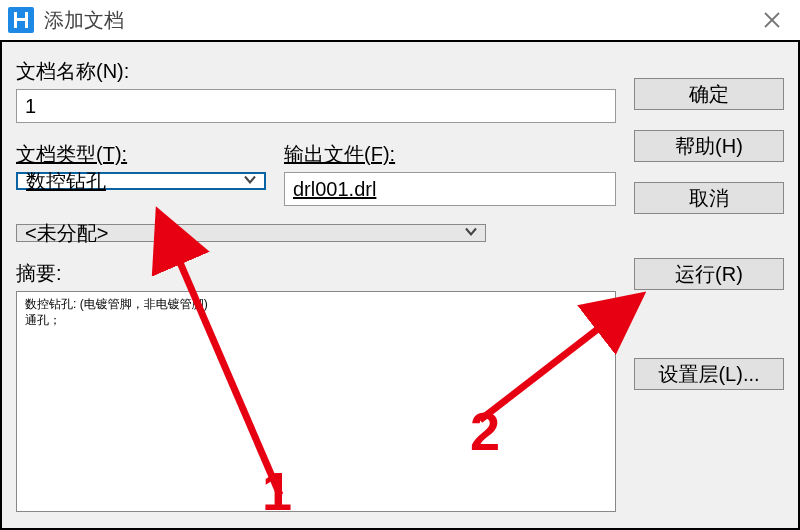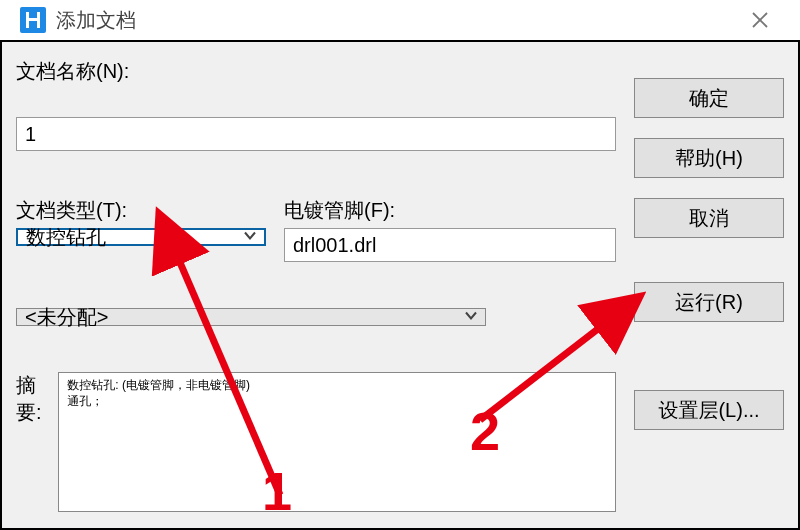--- a/index.html
+++ b/index.html
@@ -16,21 +16,21 @@
   .window {
     width: 800px;
     height: 530px;
     position: relative;
     background: #fff;
   }
   .titlebar {
     height: 40px;
     display: flex;
     align-items: center;
-    padding: 0 20px;
+    padding: 0 8px;
     background: #fff;
   }
   .title-icon {
     width: 26px;
     height: 26px;
     background: #1e88e5;
     border-radius: 2px;
     position: relative;
     margin-right: 10px;
     flex: 0 0 auto;
@@ -58,38 +58,38 @@
     left: 0; right: 0; top: 40px; bottom: 0;
     border: 2px solid #000;
     background: #f0f0f0;
     padding: 16px 14px;
   }
   .cols {
     display: flex;
     gap: 18px;
     height: 100%;
   }
-  .left { flex: 1 1 auto; display:flex; flex-direction:column;gap:28px; }
+  .left { flex: 1 1 auto; display:flex; flex-direction:column; }
   .right { flex: 0 0 150px; display:flex; flex-direction:column; gap: 20px; padding-top: 20px; }
 
   .label { color:#000; margin-bottom: 4px; display:block; font-size: 20px; }
   .row-gap { margin-top: 18px; }
 
   .txt-input {
     width: 100%;
     height: 34px;
     border: 1.5px solid #999;
     background: #fff;
     padding: 2px 8px;
     font-size: 20px;
     outline: none;
   }
 
   .two-col { display:flex; gap: 18px; }
-  .two-col > div { display:flex; flex-direction:column; }
+  .two-col > div { display:flex; flex-direction:column;text-decoration:underline; }
   .col-type { flex: 0 0 250px; }
   .col-out  { flex: 1 1 auto; }
 
   .combo {
     position: relative;
     height: 18px;
     border: 2px solid #0a64a4;
     background: #fff;
     display:flex; align-items:center;
     padding-left: 8px;
@@ -113,21 +113,21 @@
     flex: 1 1 auto;
     min-height: 140px;
     padding: 4px 8px;
     font-size: 12px;
     line-height: 1.35;
     white-space: pre-line;
     overflow: hidden;
   }
 
   .btn {
-    height: 40px;
+    height: 32px;
     border: 1.5px solid #888;
     background: #e1e1e1;
     display:flex; align-items:center; justify-content:center;
     font-size: 20px;
     cursor: pointer;
     user-select: none;
   }
 
   .right .spacer-sm { height: 4px; }
   .right .spacer-lg { height: 28px; }
@@ -167,37 +167,37 @@
             <div class="combo">
               <span>数控钻孔</span>
               <span class="arrow">
                 <svg viewBox="0 0 16 16">
                     <polyline points="3,5 8,11 13,5"></polyline>
                   </svg>
               </span>
             </div>
           </div>
           <div class="col-out">
-            <span class="label">电镀管脚(F):</span>
+            <span class="label">输出文件(F):</span>
             <input class="txt-input" value="drl001.drl" style="">
           </div>
         </div>
 
         <div class="row-gap">
           <div class="combo gray sel-wide">
             <span>&lt;未分配&gt;</span>
             <span class="arrow">
               <svg viewBox="0 0 16 16">
                   <polyline points="3,5 8,11 13,5"></polyline>
                 </svg>
             </span>
           </div>
         </div>
 
-        <div class="row-gap" style="display:flex; flex-direction:row; flex:1 1 auto;">
+        <div class="row-gap" style="display:flex; flex-direction:column; flex:1 1 auto;">
           <span class="label">摘要:</span>
           <div class="summary-box">数控钻孔: (电镀管脚，非电镀管脚)
 通孔；</div>
         </div>
 
       </div>
 
       <div class="right">
         <div class="btn">确定</div>
         <div class="btn">帮助(H)</div>

